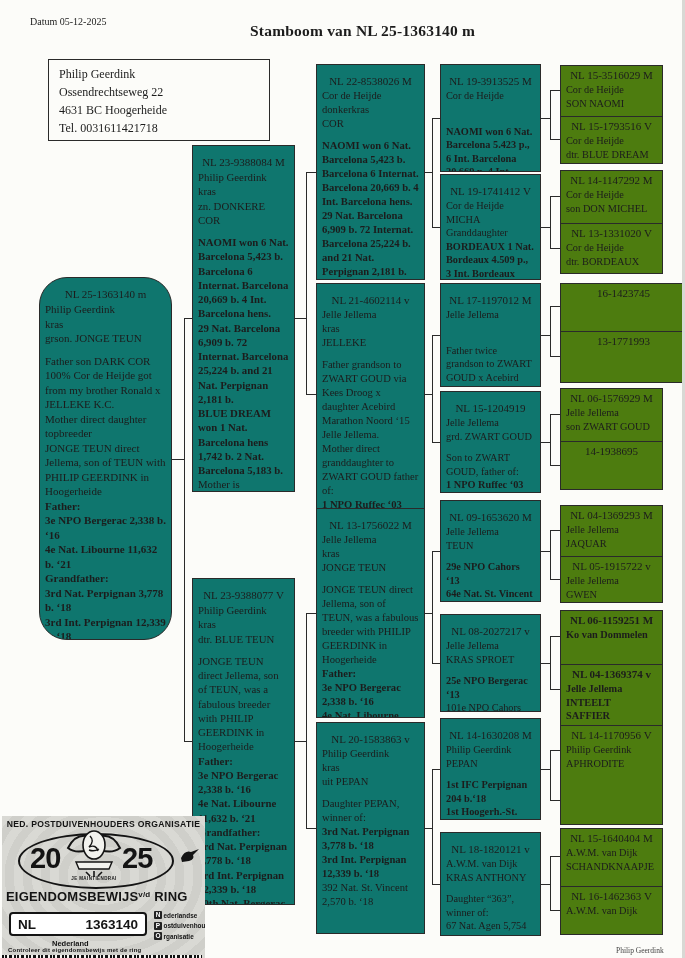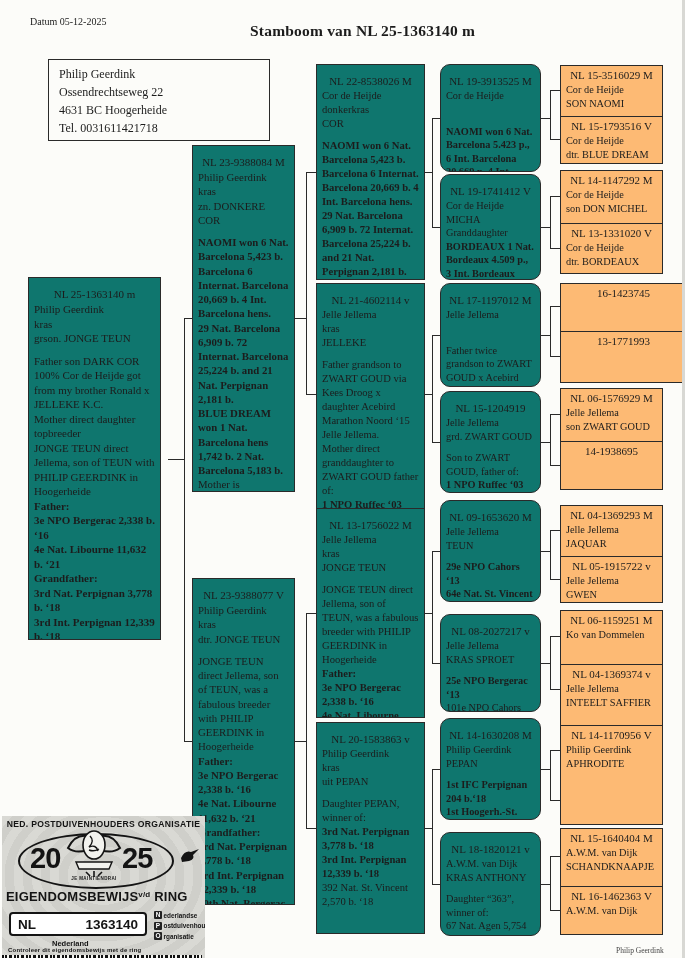--- a/index.html
+++ b/index.html
@@ -11,22 +11,22 @@
   .obox{position:absolute;left:48px;top:59px;width:200px;height:70px;border:1.4px solid #2a2a2a;padding:5px 10px;font-size:12px;line-height:1.5;}
   .pbox{position:absolute;border:1.4px solid #2a2a2a;background:#0f766e;padding:9px 5px;overflow:hidden;box-sizing:border-box;}
   .ring{text-align:center;font-size:11px;margin:1px 0 2px 0;white-space:nowrap;}
   .ln{line-height:1.32;}
   .b{font-weight:bold;}
   .g{margin-top:8px;}
   .g2{margin-top:22px;}
   .f11{font-size:11px;}
   .f108{font-size:10.8px;}
   .f106{font-size:10.6px;}
-  .f103{font-size:10.3px;border-radius:10px;}
-  .cellpair{position:absolute;border:1.4px solid #2a2a2a;background:#fdba74;box-sizing:border-box;}
+  .f103{font-size:10.3px;}
+  .cellpair{position:absolute;border:1.4px solid #2a2a2a;background:#4d7c0f;box-sizing:border-box;}
   .cell{padding:2px 5px;overflow:hidden;box-sizing:border-box;font-size:10.3px;}
   .cell + .cell{border-top:1.2px solid #2a2a2a;}
   .hl{position:absolute;height:1.3px;background:#2a2a2a;}
   .brk{position:absolute;border-left:1.3px solid #2a2a2a;border-top:1.3px solid #2a2a2a;border-bottom:1.3px solid #2a2a2a;box-sizing:border-box;}
   .credit{position:absolute;left:616px;top:946px;font-size:7.5px;color:#444;}
   
   .stamp{position:absolute;left:2px;top:816px;width:203px;height:142px;
      background:repeating-radial-gradient(ellipse at 50% 42%, #cfcfca 0 9px, #d9d9d4 9px 18px);
      font-family:"Liberation Sans", sans-serif;color:#141414;overflow:hidden;}
   .st-org{position:absolute;left:0;top:3px;width:100%;text-align:center;font-size:8.6px;font-weight:bold;letter-spacing:.3px;white-space:nowrap;}
@@ -88,21 +88,21 @@
   <div class="brk" style="left:550px;top:414px;width:10px;height:52px;"></div>
   <div class="hl" style="left:541px;top:551px;width:9px;"></div>
   <div class="brk" style="left:550px;top:530px;width:10px;height:50px;"></div>
   <div class="hl" style="left:541px;top:663px;width:9px;"></div>
   <div class="brk" style="left:550px;top:636px;width:10px;height:54px;"></div>
   <div class="hl" style="left:541px;top:769px;width:9px;"></div>
   <div class="brk" style="left:550px;top:750px;width:10px;height:51px;"></div>
   <div class="hl" style="left:541px;top:884px;width:9px;"></div>
   <div class="brk" style="left:550px;top:856px;width:10px;height:55px;"></div>
 
-  <div class="pbox f11" style="left:28px;top:277px;width:133px;height:363px;">
+  <div class="pbox f11" style="left:39px;top:277px;width:133px;height:363px;border-radius:28px;">
     <div class="ring">NL 25-1363140 m</div>
     <div>
         <div class="ln">Philip Geerdink</div>
         <div class="ln">kras</div>
         <div class="ln">grson. JONGE TEUN</div>
         <div class="ln g">Father son DARK COR 100% Cor de Heijde got from my brother Ronald x JELLEKE K.C.</div>
         <div class="ln">Mother direct daughter topbreeder</div>
         <div class="ln">JONGE TEUN direct Jellema, son of TEUN with PHILIP GEERDINK in Hoogerheide</div>
         <div class="ln b">Father:</div>
         <div class="ln b">3e NPO Bergerac 2,338 b. ‘16</div>
@@ -124,21 +124,21 @@
         <div class="ln b">29 Nat. Barcelona 6,909 b. 72 Internat. Barcelona 25,224 b. and 21 Nat. Perpignan 2,181 b.</div>
         <div class="ln b">BLUE DREAM won 1 Nat. Barcelona hens 1,742 b. 2 Nat. Barcelona 5,183 b.</div>
         <div class="ln">Mother is granddaughter to THE BORDEAUX, winner of the 1st Nat. Bordeaux 4,509 b.</div>
       </div>
   </div>
   <div class="pbox f108" style="left:192px;top:578px;width:103px;height:327px;">
     <div class="ring">NL 23-9388077 V</div>
     <div>
         <div class="ln">Philip Geerdink</div>
         <div class="ln">kras</div>
-        <div class="ln">dtr. JONGE TEUN</div>
+        <div class="ln">dtr. BLUE TEUN</div>
         <div class="ln g">JONGE TEUN direct Jellema, son of TEUN, was a fabulous breeder with PHILIP GEERDINK in Hoogerheide</div>
         <div class="ln b">Father:</div>
         <div class="ln b">3e NPO Bergerac 2,338 b. ‘16</div>
         <div class="ln b">4e Nat. Libourne 11,632 b. ‘21</div>
         <div class="ln b">Grandfather:</div>
         <div class="ln b">3rd Nat. Perpignan 3,778 b. ‘18</div>
         <div class="ln b">3rd Int. Perpignan 12,339 b. ‘18</div>
         <div class="ln b">10th Nat. Bergerac 9,863 b. ‘23</div>
       </div>
   </div>
@@ -323,21 +323,21 @@
         </div>
     </div>
     <div class="cell">
       <div class="ring">NL 05-1915722 v</div>
         <div>
           <div class="ln">Jelle Jellema</div>
           <div class="ln">GWEN</div>
         </div>
     </div>
   </div>
-  <div class="cellpair" style="left:560px;top:610px;width:103px;height:128px;">
+  <div class="cellpair" style="left:560px;top:610px;width:103px;height:128px;font-weight:bold;">
     <div class="cell" style="height:53px;">
       <div class="ring">NL 06-1159251 M</div>
         <div>
           <div class="ln">Ko van Dommelen</div>
         </div>
     </div>
     <div class="cell">
       <div class="ring">NL 04-1369374 v</div>
         <div>
           <div class="ln">Jelle Jellema</div>

